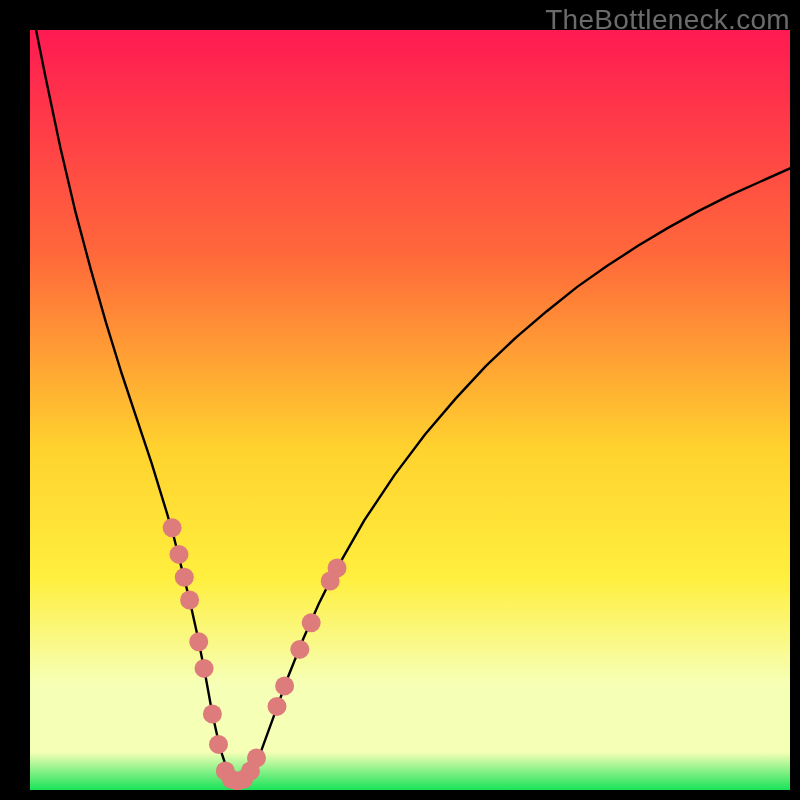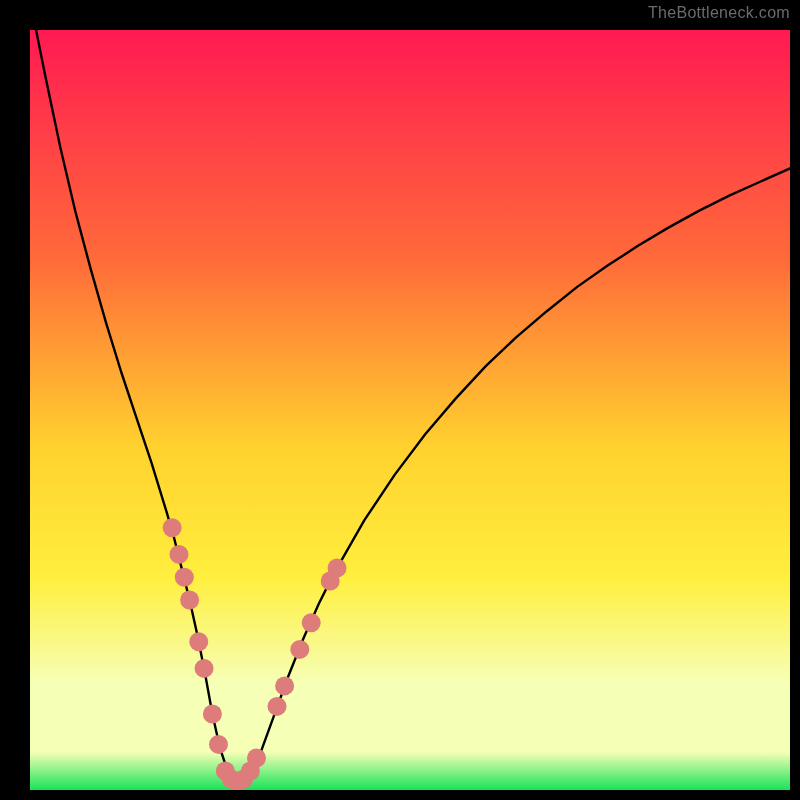--- a/index.html
+++ b/index.html
@@ -31,21 +31,21 @@
   }
   .curve-layer, .dots-layer {
     position: absolute;
     inset: 0;
   }
   .watermark {
     position: absolute;
     top: 4px;
     right: 10px;
     color: #6b6b6b;
-    font-size: 16px;
+    font-size: 28px;
     letter-spacing: 0.3px;
     font-weight: 400;
   }
 </style>
 </head>
 <body>
 
 <div class="frame">
 
   <div class="watermark">TheBottleneck.com</div>

